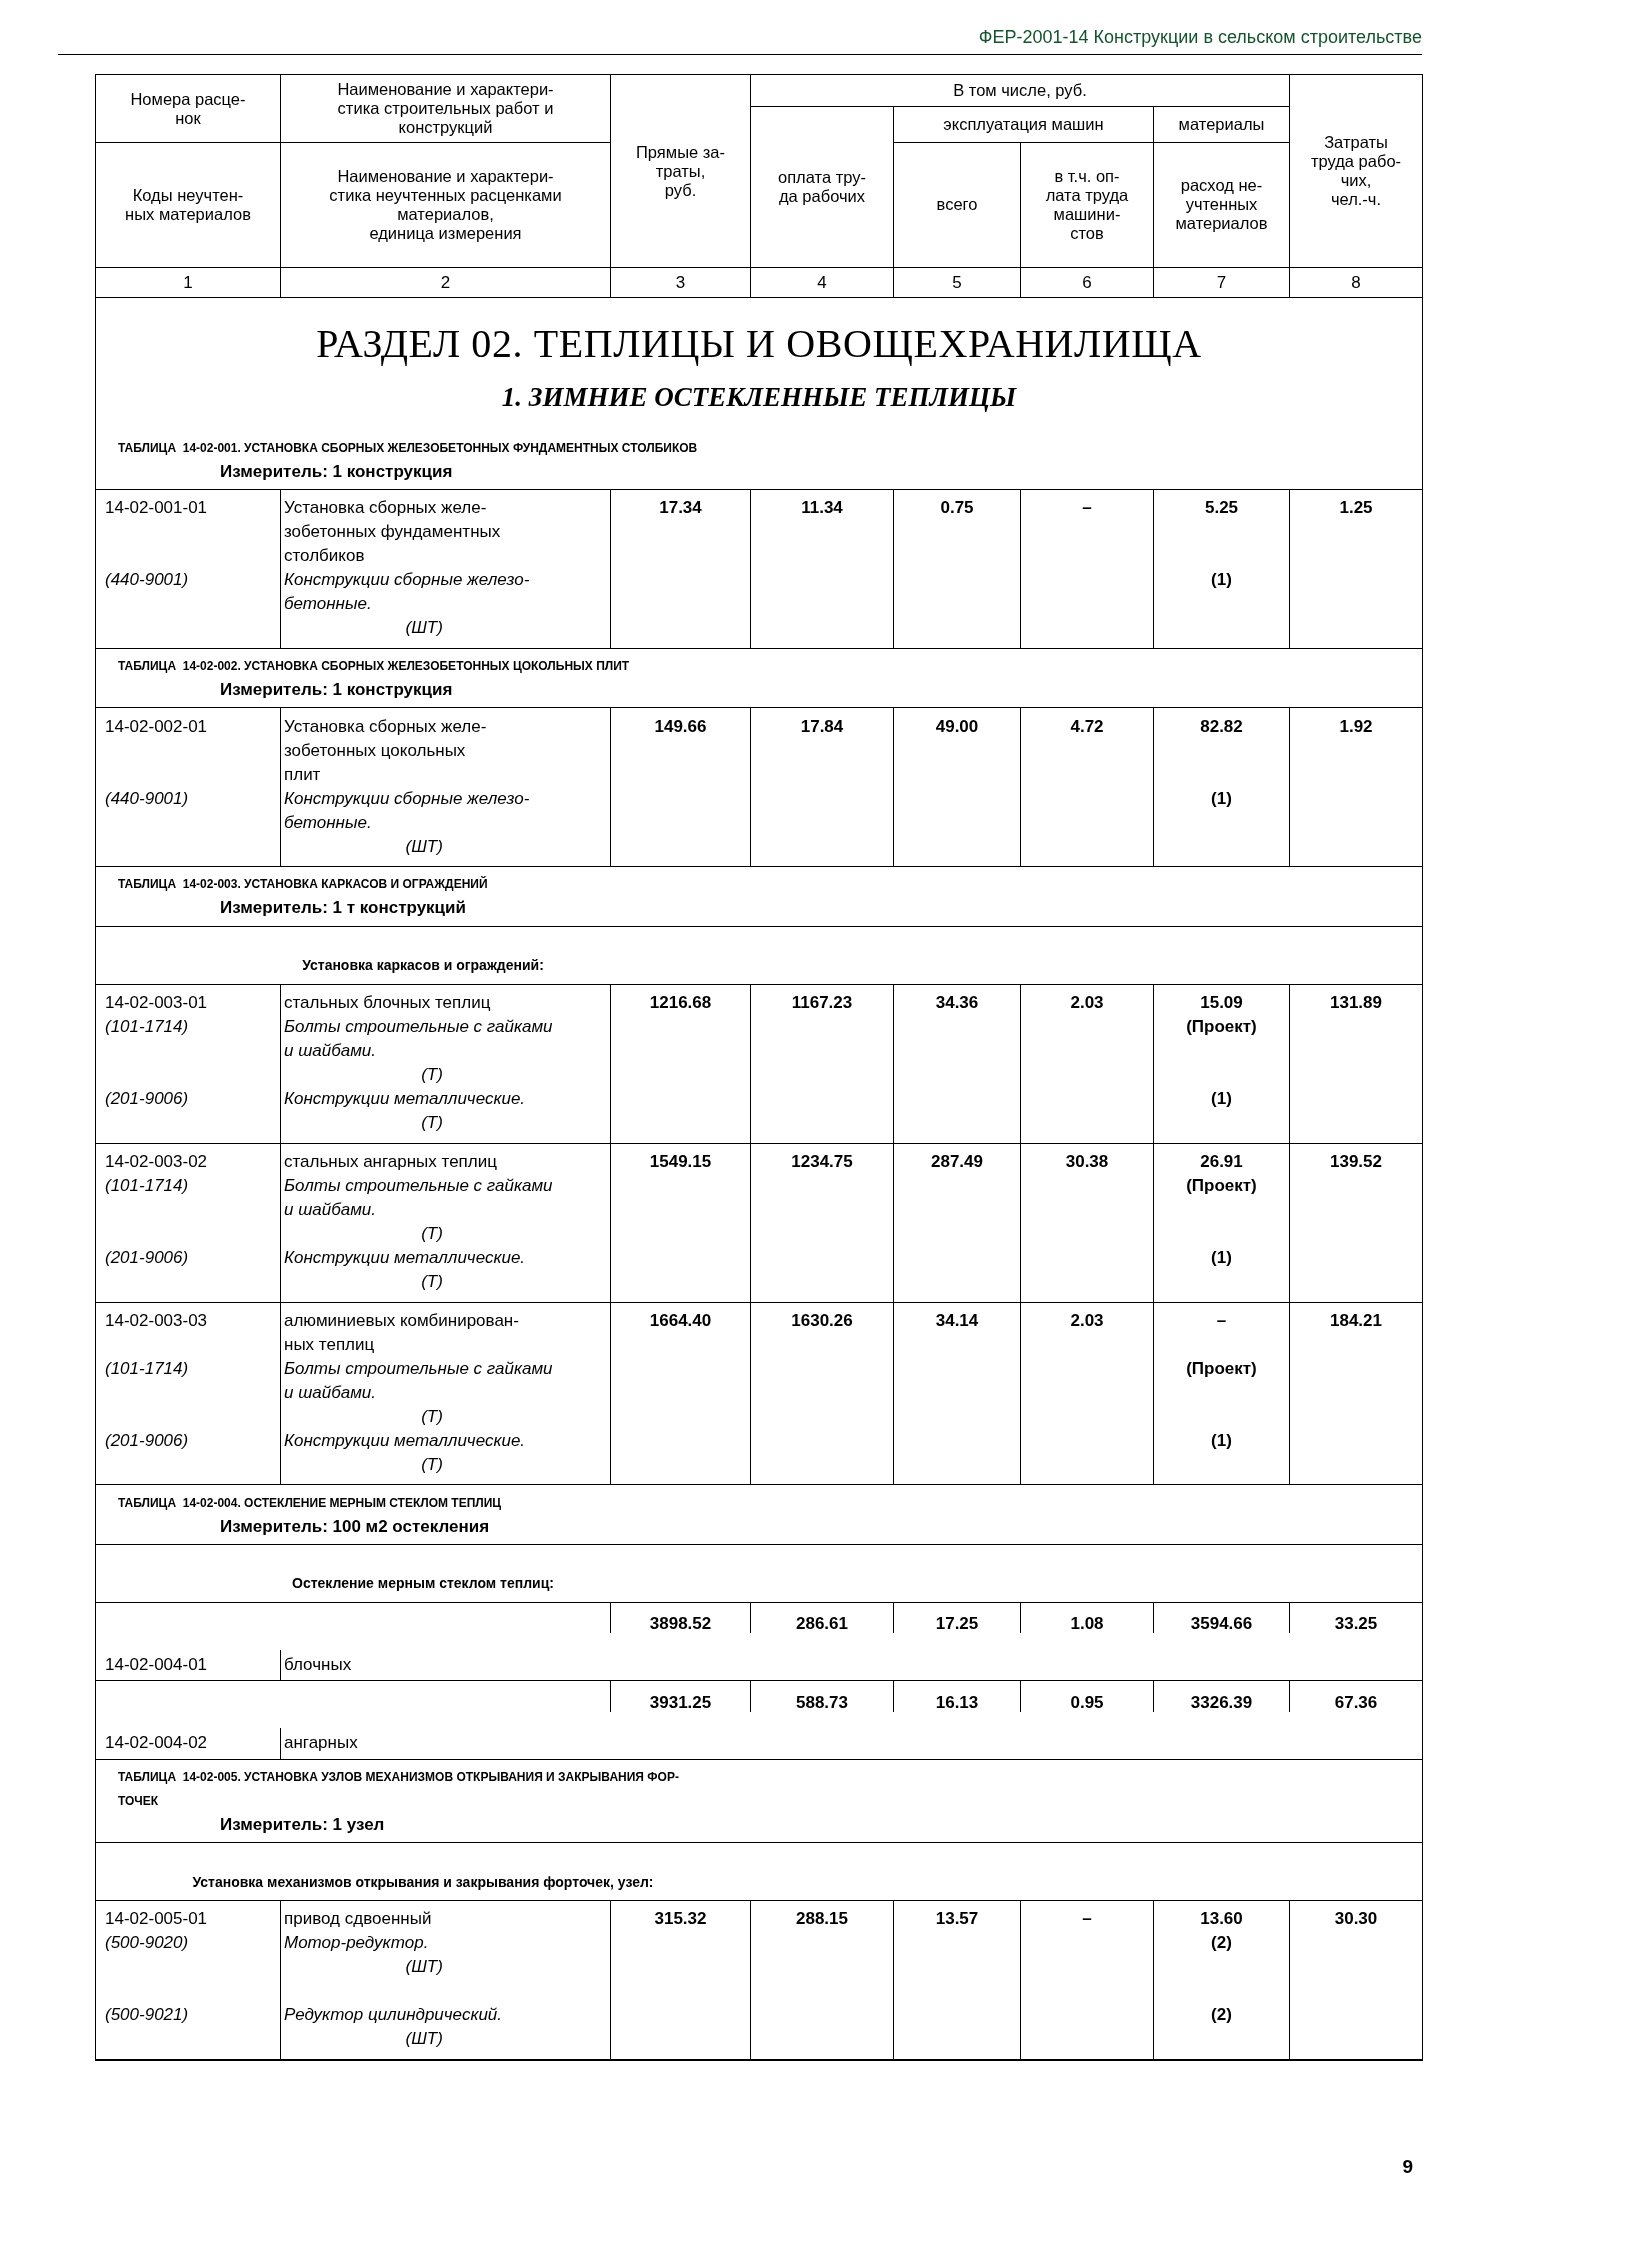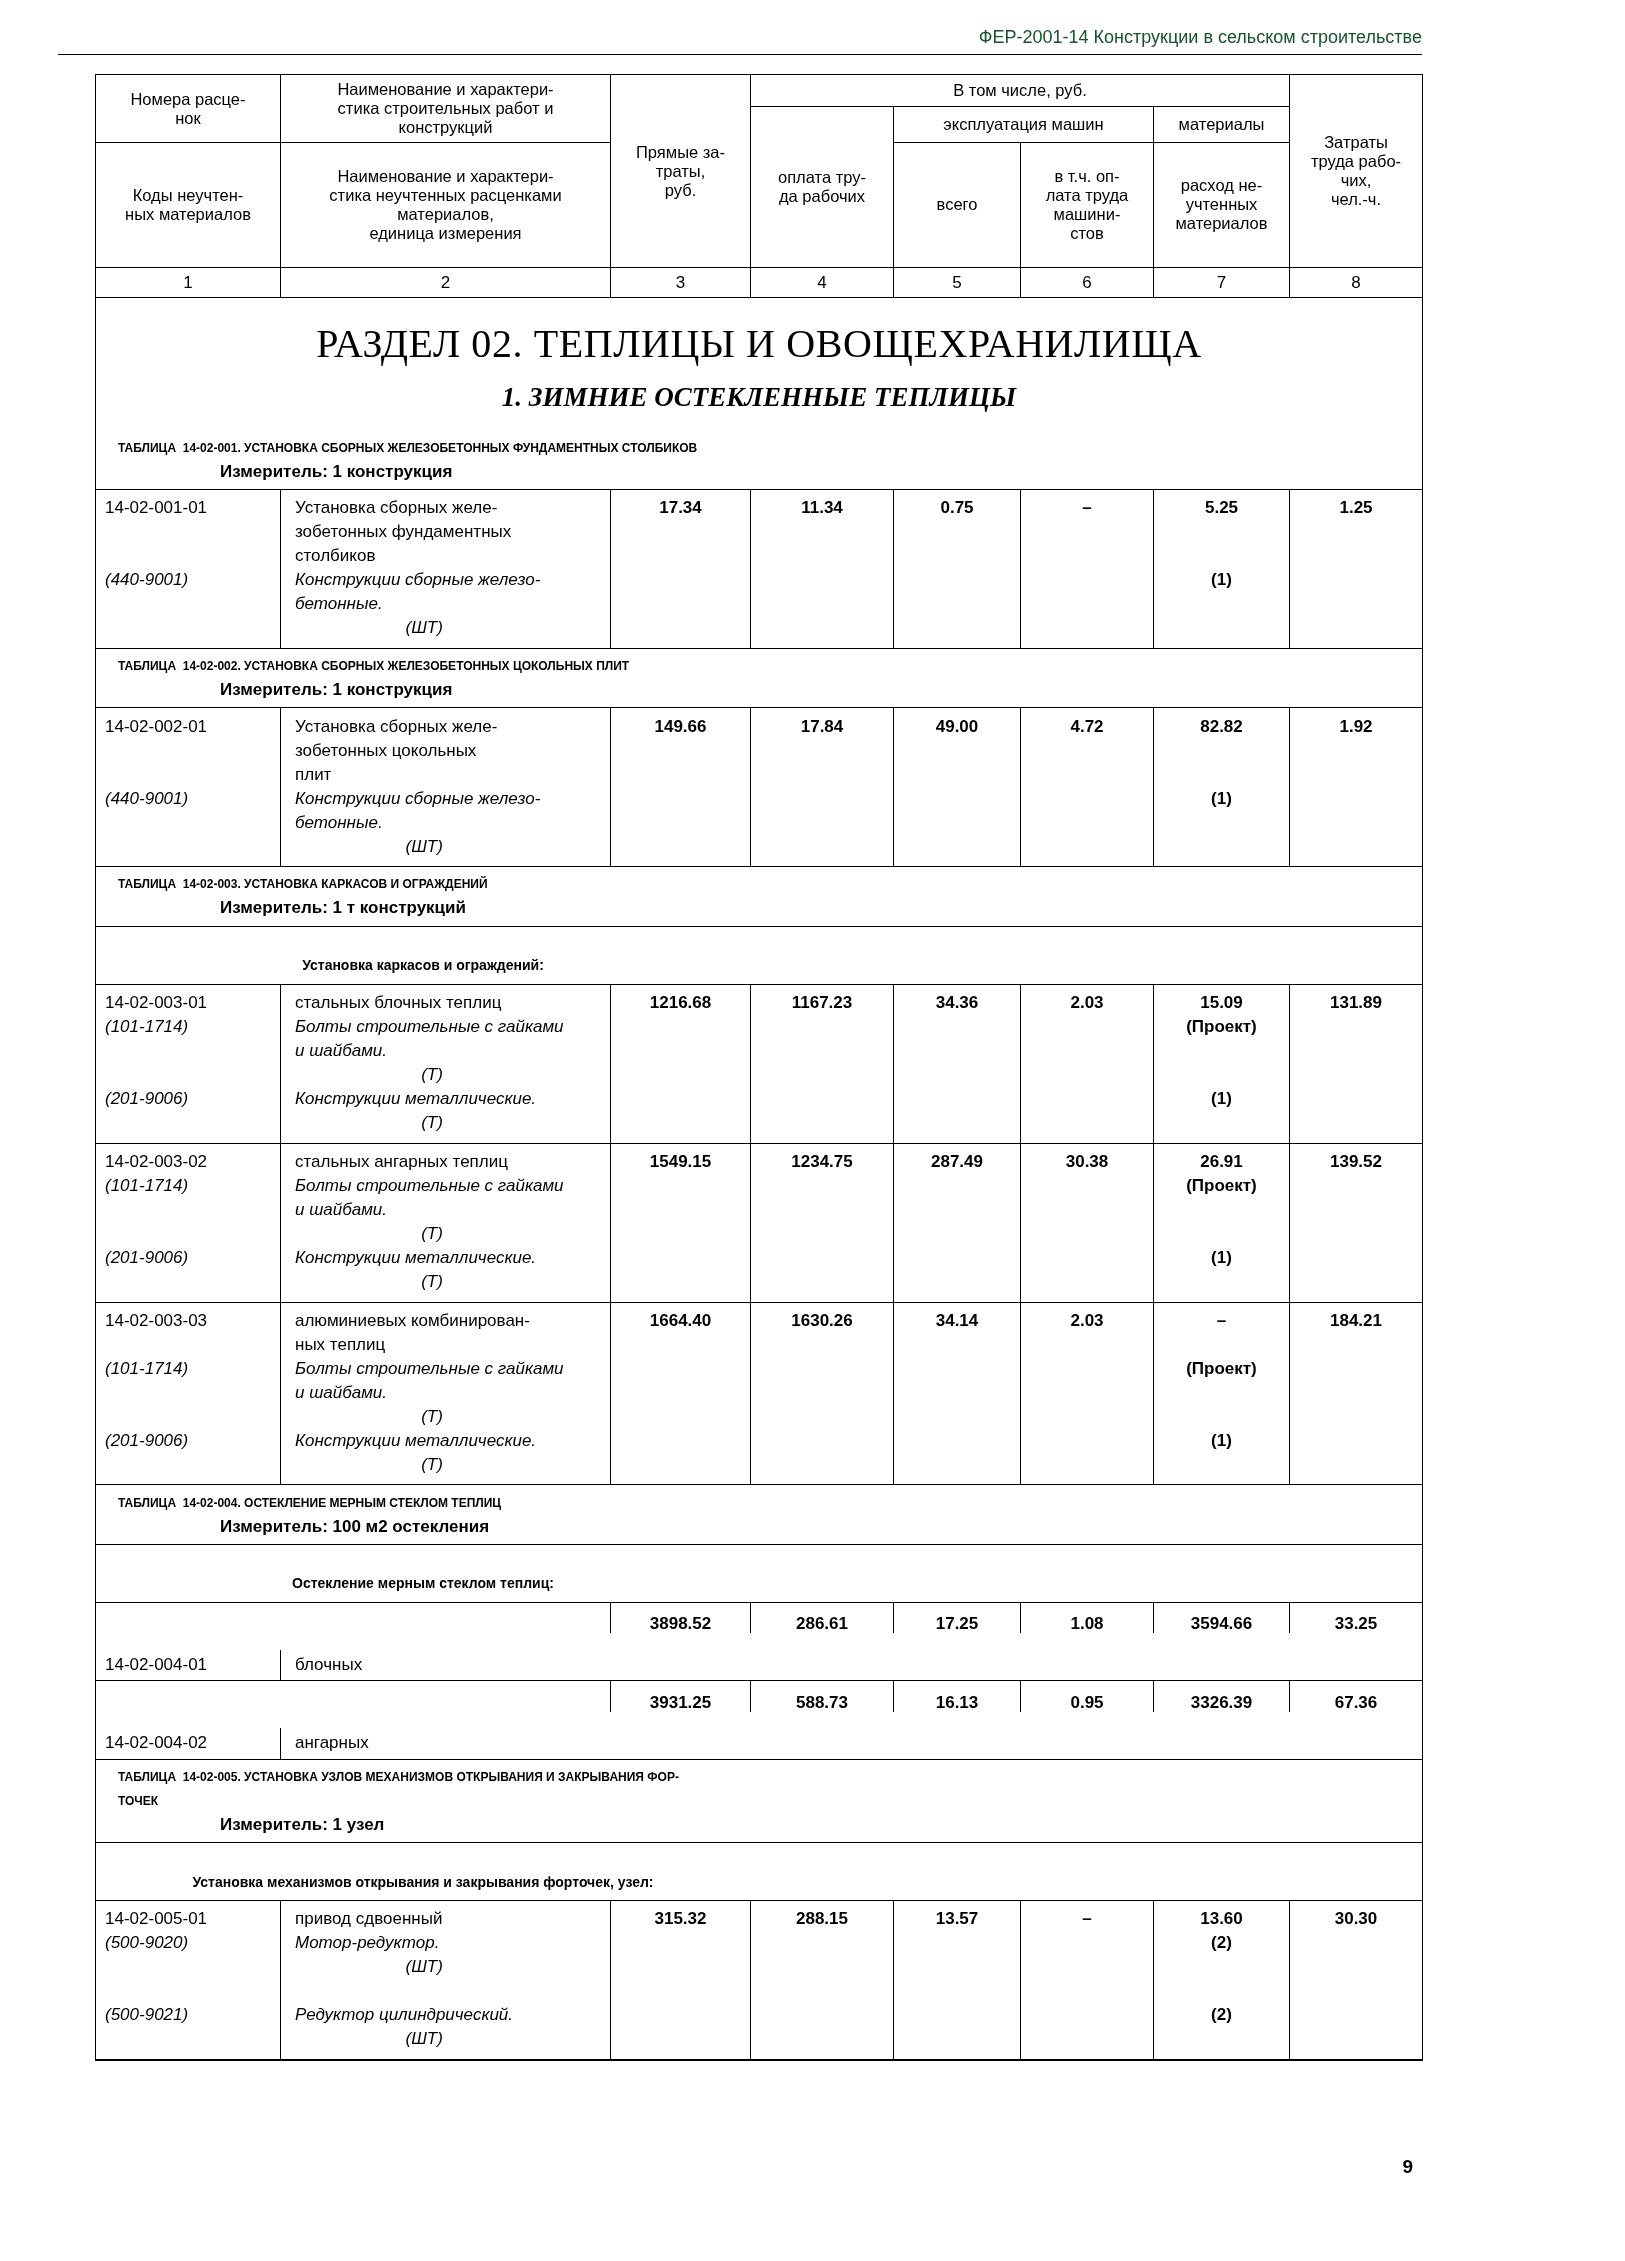--- a/index.html
+++ b/index.html
@@ -73,21 +73,21 @@
   .t-measure{font-weight:bold;font-size:17px;line-height:23px;padding-left:102px;}
   
   .gspace{height:25.4px;}
   .grow{border-bottom:1.3px solid #000;padding:1.3px 0 6.3px 0;}
   .gtext{width:654px;text-align:center;font-weight:bold;font-size:14px;line-height:24px;}
   
   .row{border-bottom:1.3px solid #000;line-height:24px;}
   .row > div + div{border-left:1.3px solid #000;}
   .cell{padding:6.3px 5.1px 7.6px 5.1px;box-sizing:border-box;}
   .c-code{padding-left:9px;}
-  .c-desc{padding-left:14px;}
+  .c-desc{padding-left:3px;}
   .c-val{text-align:center;font-weight:bold;}
   .ln{min-height:24px;}
   .it{font-style:italic;}
   .unit{font-style:italic;text-align:right;padding-right:162px;min-height:24px;}
   .mt1{margin-top:24px;}
   .mt2{margin-top:48px;}
   .slim > div{height:30.5px;line-height:30.5px;}
   .slim .c-code,.slim .c-desc{padding-top:0;padding-bottom:0;margin-top:47px;}
   .pagenum{
     position:absolute;right:213px;bottom:83px;

